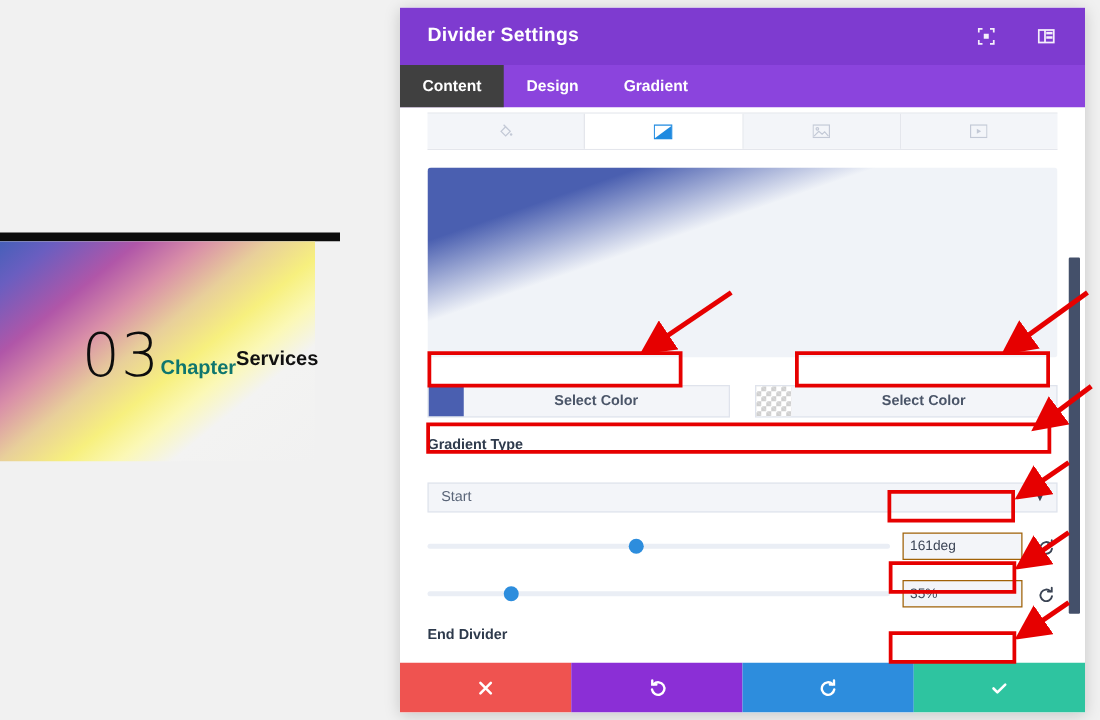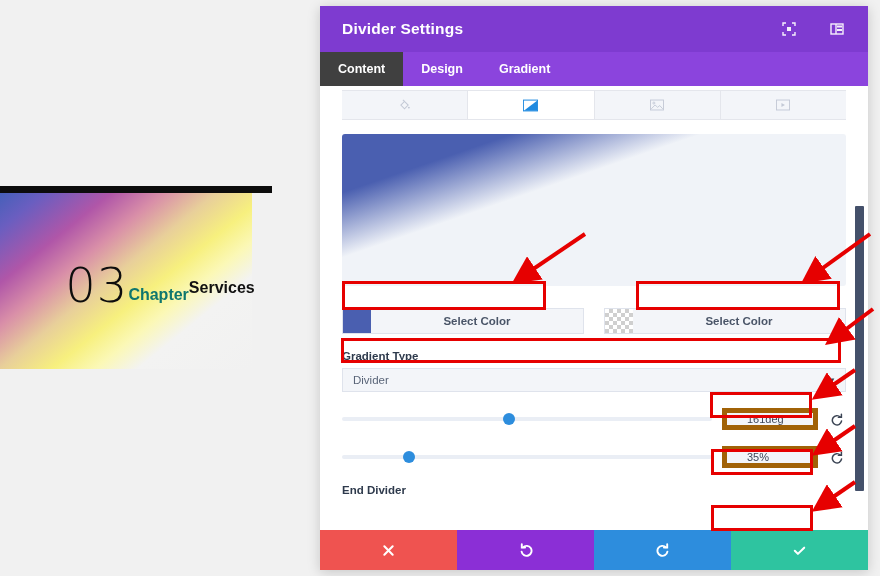--- a/index.html
+++ b/index.html
@@ -157,21 +157,21 @@
     background-color: #fff;
   }
   .color-label {
     flex: 1; display: flex; align-items: center; justify-content: center;
     font-size: 11.5px; color: #4a5568; font-weight: 600;
   }
 
   
   .field-label {
     font-size: 11.5px; color: #2e3a4c; font-weight: 700;
-    margin-bottom: 6px;
+    margin-bottom: 24px;
   }
   .block { margin-top: 16px; }
   .select-box {
     height: 24px; background: #f3f5f9;
     border: 1px solid #dfe3ec;
     display: flex; align-items: center;
     padding: 0 10px;
     font-size: 11.5px; color: #5a6578;
     cursor: pointer; position: relative;
   }
@@ -192,22 +192,22 @@
     content: ""; position: absolute; left: 0; right: 0; top: 9px;
     height: 4px; border-radius: 2px; background: #eaeef5;
   }
   .slider-thumb {
     position: absolute; top: 5px; width: 12px; height: 12px;
     border-radius: 50%; background: #2d8ddd;
     transform: translateX(-50%); cursor: pointer;
   }
   .value-box {
     width: 96px; height: 22px; background: #f3f5f9;
-    border: 5px solid #a16207;
-    display: flex; align-items: center; padding: 0 20px;
+    border: 1px solid #a16207;
+    display: flex; align-items: center; padding: 0 5px;
     font-size: 11px; color: #3d4657;
   }
   .reset-icon {
     width: 18px; display: flex; align-items: center; justify-content: center;
     color: #3b4454; cursor: pointer;
   }
 
   
   .redbox {
     position: absolute; border: 3px solid #e60000;
@@ -323,21 +323,21 @@
           </div>
           <div class="color-field">
             <div class="swatch checker"></div>
             <div class="color-label">Select Color</div>
           </div>
         </div>
 
         <div class="block">
           <div class="field-label">Gradient Type</div>
           <div class="select-box">
-            <span>Divider</span>
+            <span>Start</span>
             <span class="caret">▼</span>
           </div>
         </div>
 
         <div class="block">
           <div class="slider-row">
             <div class="slider-track">
               <div class="slider-thumb" style="left:45%"></div>
             </div>
             <div class="value-box">

